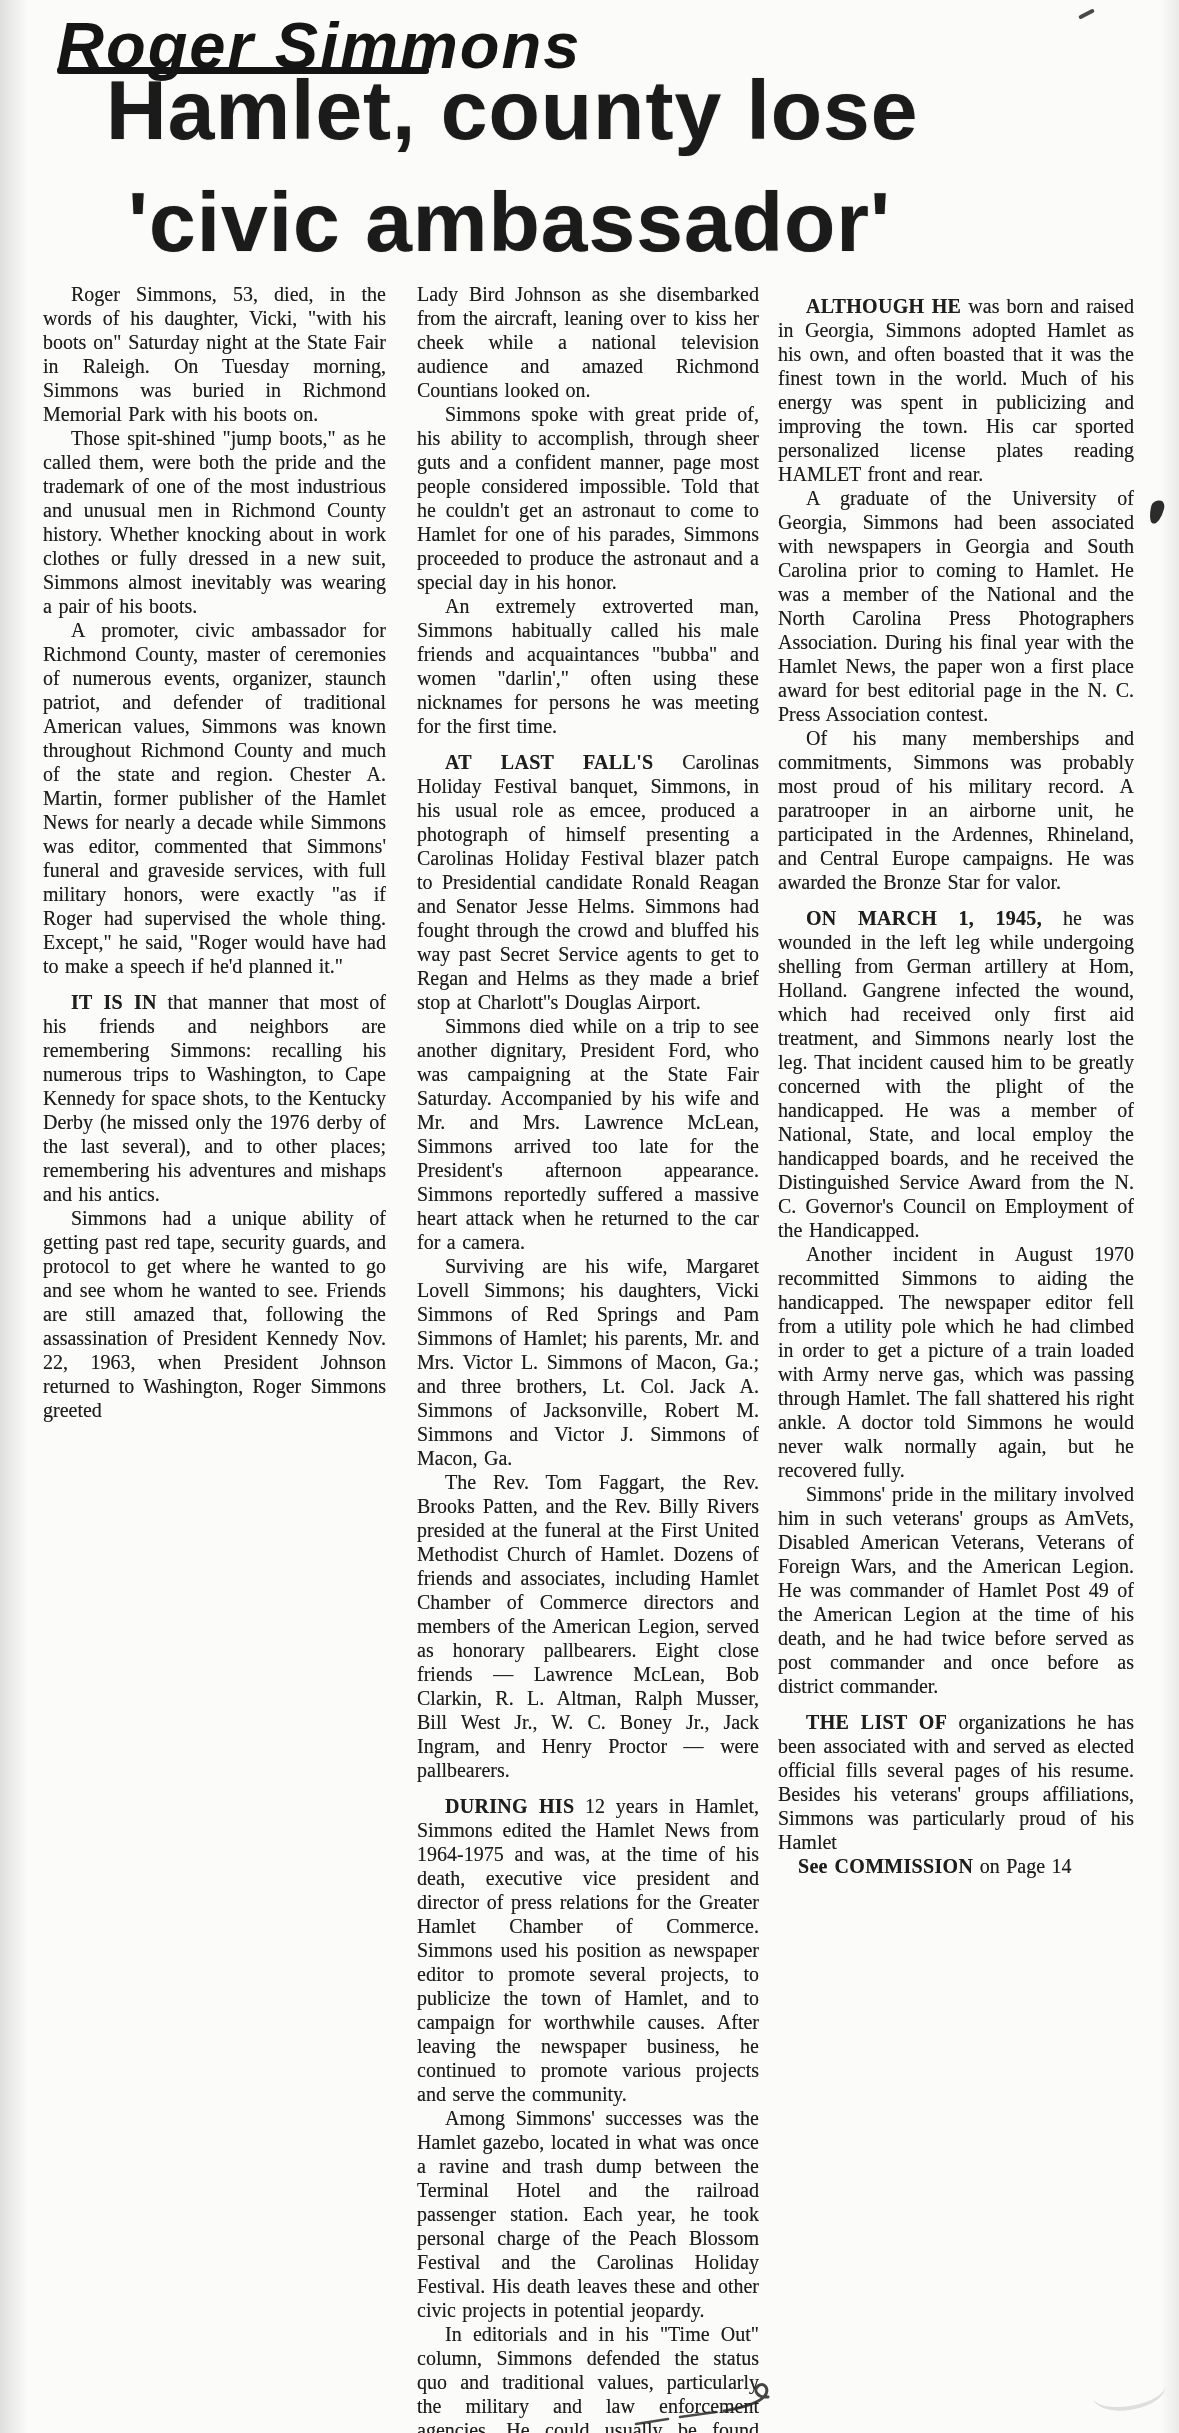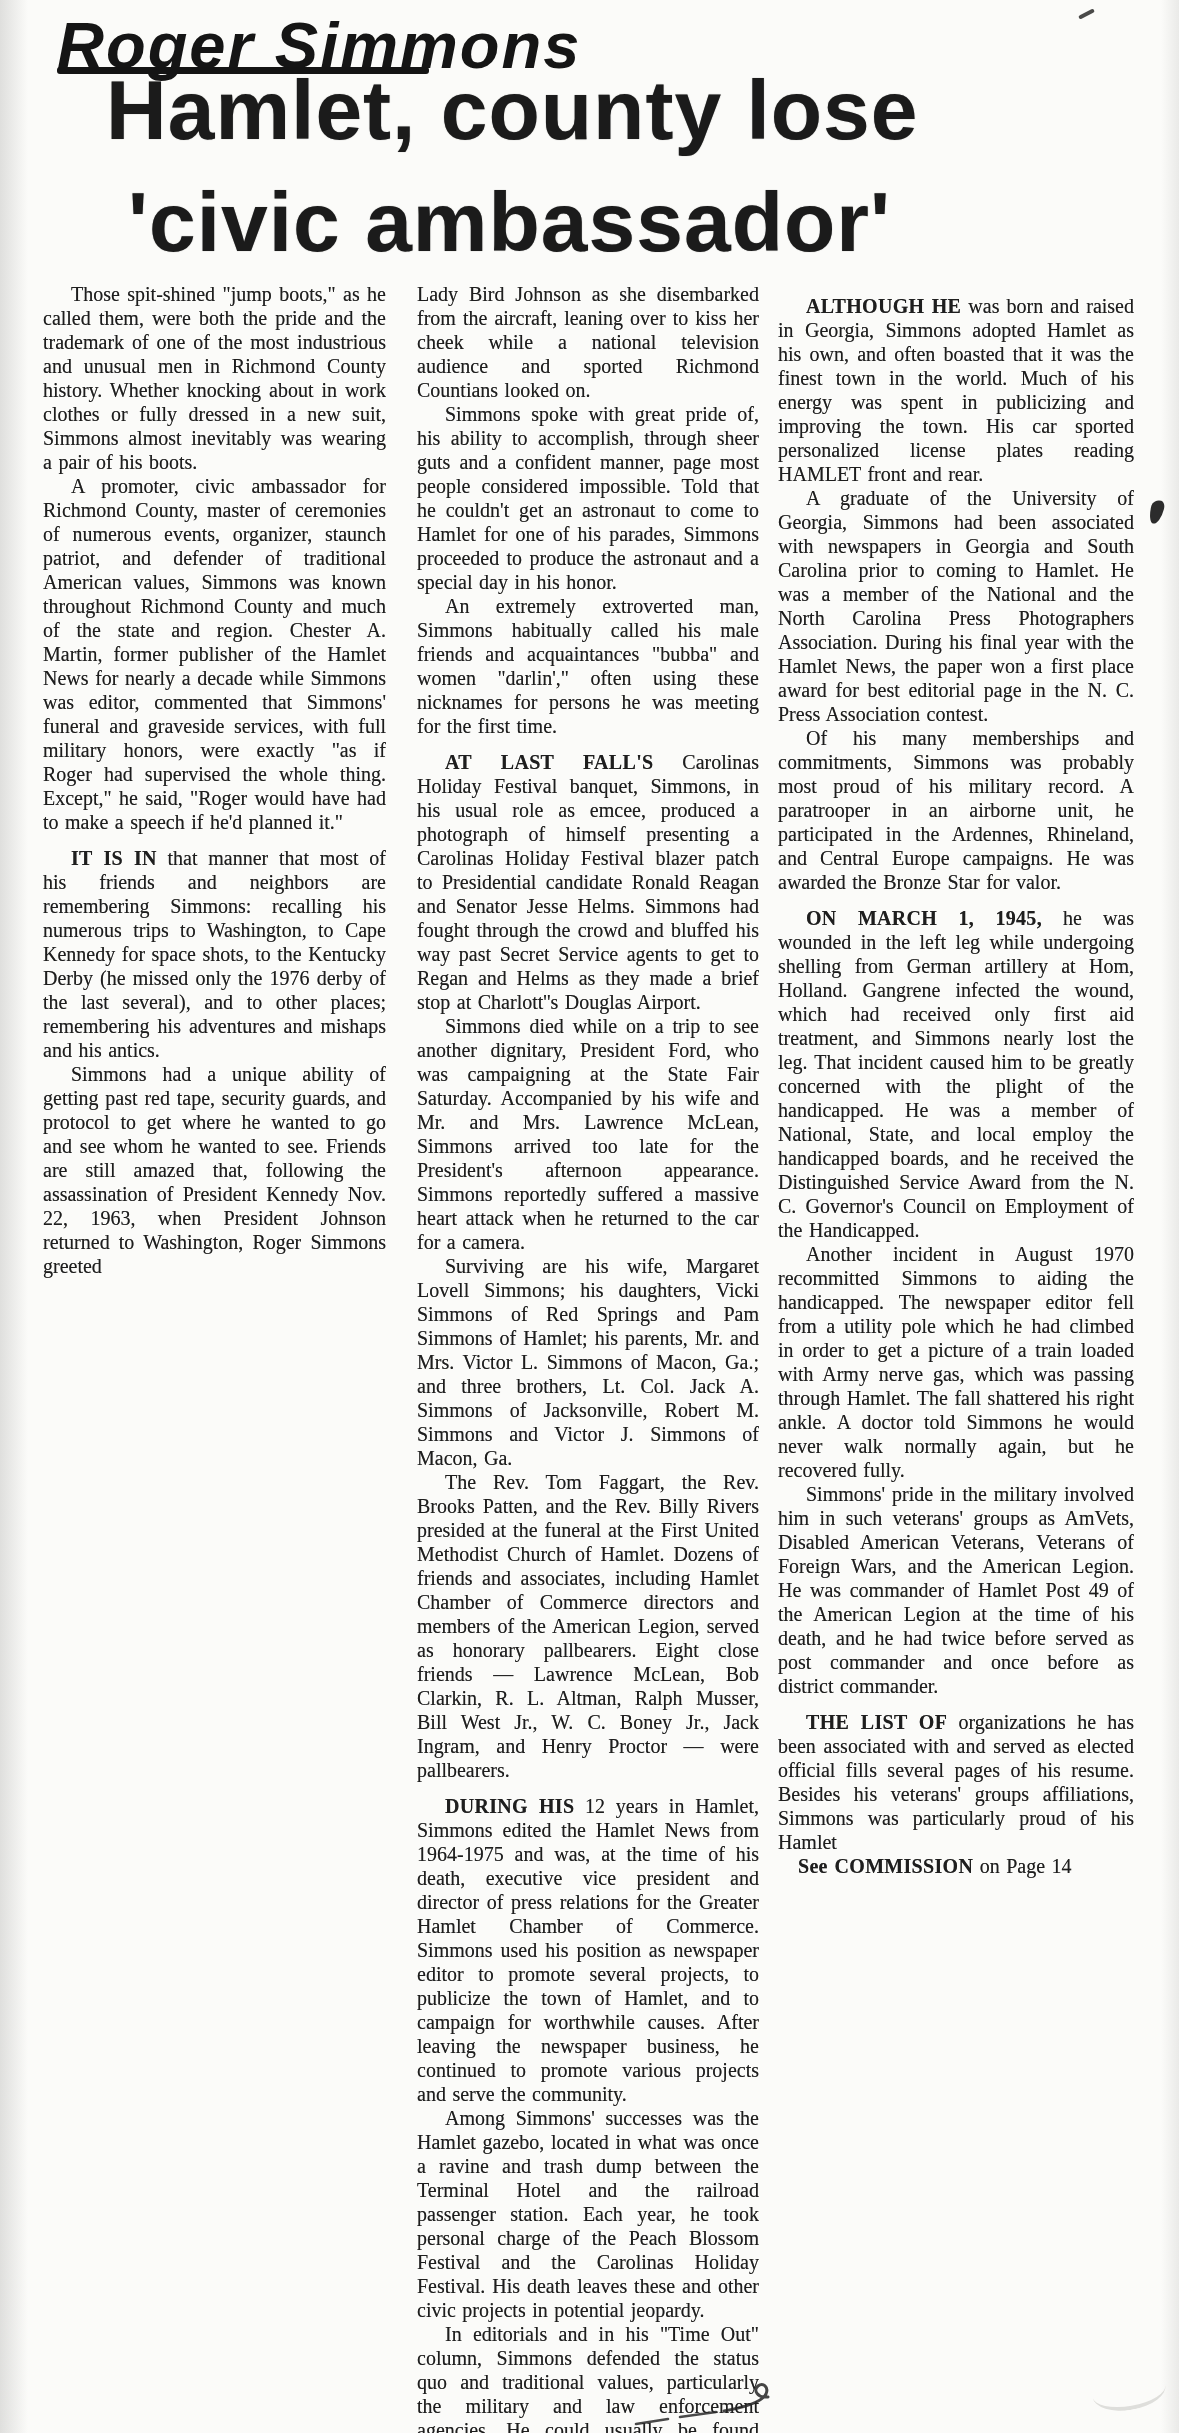--- a/index.html
+++ b/index.html
@@ -81,27 +81,28 @@
   <div class="edge-left"></div>
   <div class="edge-right"></div>
 
   <div class="kicker">Roger Simmons</div>
   <div class="kicker-rule"></div>
 
   <div class="hl hl2">'civic ambassador'</div>
   <div class="hl hl1">Hamlet, county lose</div>
 
   <div class="col" id="col-0">
+      <p><span>Roger Simmons, 53, died, in the words of his daughter, Vicki, "with his boots on" Saturday night at the State Fair in Raleigh. On Tuesday morning, Simmons was buried in Richmond Memorial Park with his boots on.</span></p>
       <p><span>Those spit-shined "jump boots," as he called them, were both the pride and the trademark of one of the most industrious and unusual men in Richmond County history. Whether knocking about in work clothes or fully dressed in a new suit, Simmons almost inevitably was wearing a pair of his boots.</span></p>
       <p><span>A promoter, civic ambassador for Richmond County, master of ceremonies of numerous events, organizer, staunch patriot, and defender of traditional American values, Simmons was known throughout Richmond County and much of the state and region. Chester A. Martin, former publisher of the Hamlet News for nearly a decade while Simmons was editor, commented that Simmons' funeral and graveside services, with full military honors, were exactly "as if Roger had supervised the whole thing. Except," he said, "Roger would have had to make a speech if he'd planned it."</span></p>
       <p class="space-before"><span class="lead">IT IS IN</span> <span>that manner that most of his friends and neighbors are remembering Simmons: recalling his numerous trips to Washington, to Cape Kennedy for space shots, to the Kentucky Derby (he missed only the 1976 derby of the last several), and to other places; remembering his adventures and mishaps and his antics.</span></p>
       <p><span>Simmons had a unique ability of getting past red tape, security guards, and protocol to get where he wanted to go and see whom he wanted to see. Friends are still amazed that, following the assassination of President Kennedy Nov. 22, 1963, when President Johnson returned to Washington, Roger Simmons greeted</span></p>
     </div>
   <div class="col" id="col-1">
-      <p class="no-indent"><span>Lady Bird Johnson as she disembarked from the aircraft, leaning over to kiss her cheek while a national television audience and sported Richmond Countians looked on.</span></p>
+      <p class="no-indent"><span>Lady Bird Johnson as she disembarked from the aircraft, leaning over to kiss her cheek while a national television audience and amazed Richmond Countians looked on.</span></p>
       <p><span>Simmons spoke with great pride of, his ability to accomplish, through sheer guts and a confident manner, page most people considered impossible. Told that he couldn't get an astronaut to come to Hamlet for one of his parades, Simmons proceeded to produce the astronaut and a special day in his honor.</span></p>
       <p><span>An extremely extroverted man, Simmons habitually called his male friends and acquaintances "bubba" and women "darlin'," often using these nicknames for persons he was meeting for the first time.</span></p>
       <p class="space-before"><span class="lead">AT LAST FALL'S</span> <span>Carolinas Holiday Festival banquet, Simmons, in his usual role as emcee, produced a photograph of himself presenting a Carolinas Holiday Festival blazer patch to Presidential candidate Ronald Reagan and Senator Jesse Helms. Simmons had fought through the crowd and bluffed his way past Secret Service agents to get to Regan and Helms as they made a brief stop at Charlott''s Douglas Airport.</span></p>
       <p><span>Simmons died while on a trip to see another dignitary, President Ford, who was campaigning at the State Fair Saturday. Accompanied by his wife and Mr. and Mrs. Lawrence McLean, Simmons arrived too late for the President's afternoon appearance. Simmons reportedly suffered a massive heart attack when he returned to the car for a camera.</span></p>
       <p><span>Surviving are his wife, Margaret Lovell Simmons; his daughters, Vicki Simmons of Red Springs and Pam Simmons of Hamlet; his parents, Mr. and Mrs. Victor L. Simmons of Macon, Ga.; and three brothers, Lt. Col. Jack A. Simmons of Jacksonville, Robert M. Simmons and Victor J. Simmons of Macon, Ga.</span></p>
       <p><span>The Rev. Tom Faggart, the Rev. Brooks Patten, and the Rev. Billy Rivers presided at the funeral at the First United Methodist Church of Hamlet. Dozens of friends and associates, including Hamlet Chamber of Commerce directors and members of the American Legion, served as honorary pallbearers. Eight close friends — Lawrence McLean, Bob Clarkin, R. L. Altman, Ralph Musser, Bill West Jr., W. C. Boney Jr., Jack Ingram, and Henry Proctor — were pallbearers.</span></p>
       <p class="space-before"><span class="lead">DURING HIS</span> <span>12 years in Hamlet, Simmons edited the Hamlet News from 1964-1975 and was, at the time of his death, executive vice president and director of press relations for the Greater Hamlet Chamber of Commerce. Simmons used his position as newspaper editor to promote several projects, to publicize the town of Hamlet, and to campaign for worthwhile causes. After leaving the newspaper business, he continued to promote various projects and serve the community.</span></p>
       <p><span>Among Simmons' successes was the Hamlet gazebo, located in what was once a ravine and trash dump between the Terminal Hotel and the railroad passenger station. Each year, he took personal charge of the Peach Blossom Festival and the Carolinas Holiday Festival. His death leaves these and other civic projects in potential jeopardy.</span></p>
       <p><span>In editorials and in his "Time Out" column, Simmons defended the status quo and traditional values, particularly the military and law enforcement agencies. He could usually be found supporting incumbent candidates, explaining that good citizens</span></p>
     </div>

